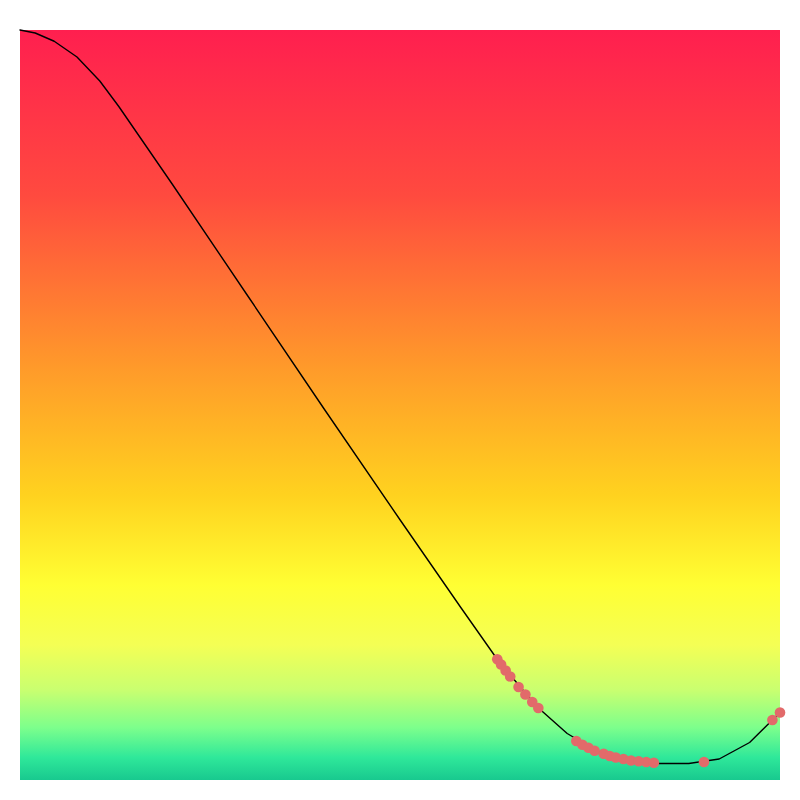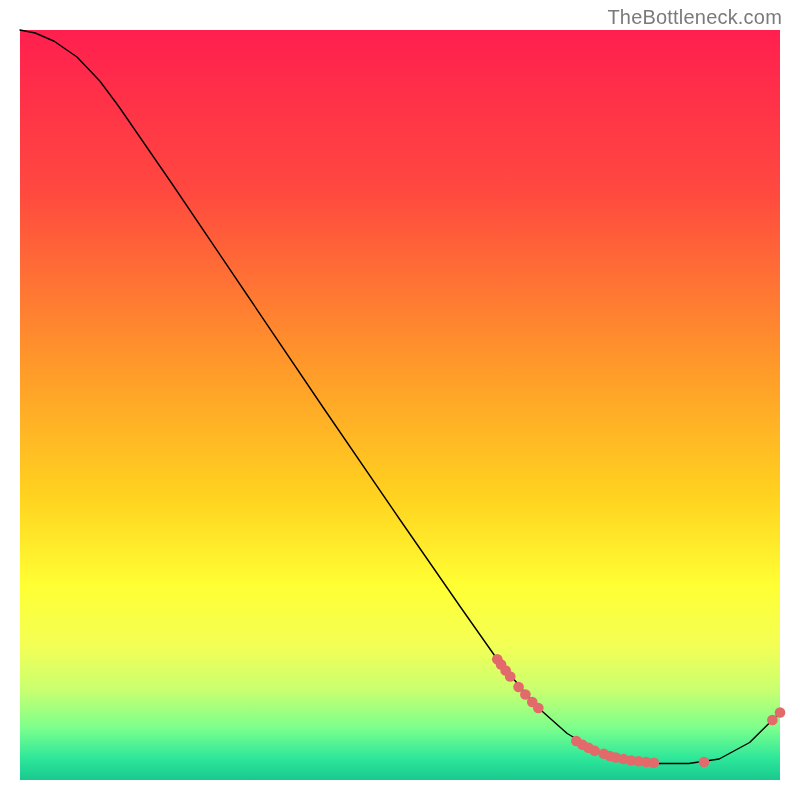--- a/index.html
+++ b/index.html
@@ -25,21 +25,20 @@
     letter-spacing: 0.2px;
   }
   svg {
     display: block;
   }
 </style>
 </head>
 <body>
 
 <div class="wrap">
-  <div class="attribution">TheBottleneck.com</div>
 
   <svg id="chart-svg" width="800" height="800">
     <defs>
       <linearGradient id="bg-grad" x1="0" y1="0" x2="0" y2="1">
           <stop offset="0.0%" stop-color="#ff1f4f"></stop>
           <stop offset="22.0%" stop-color="#ff4a3f"></stop>
           <stop offset="45.0%" stop-color="#ff9a2a"></stop>
           <stop offset="62.0%" stop-color="#ffd21f"></stop>
           <stop offset="74.0%" stop-color="#ffff33"></stop>
           <stop offset="82.0%" stop-color="#f4ff55"></stop>

